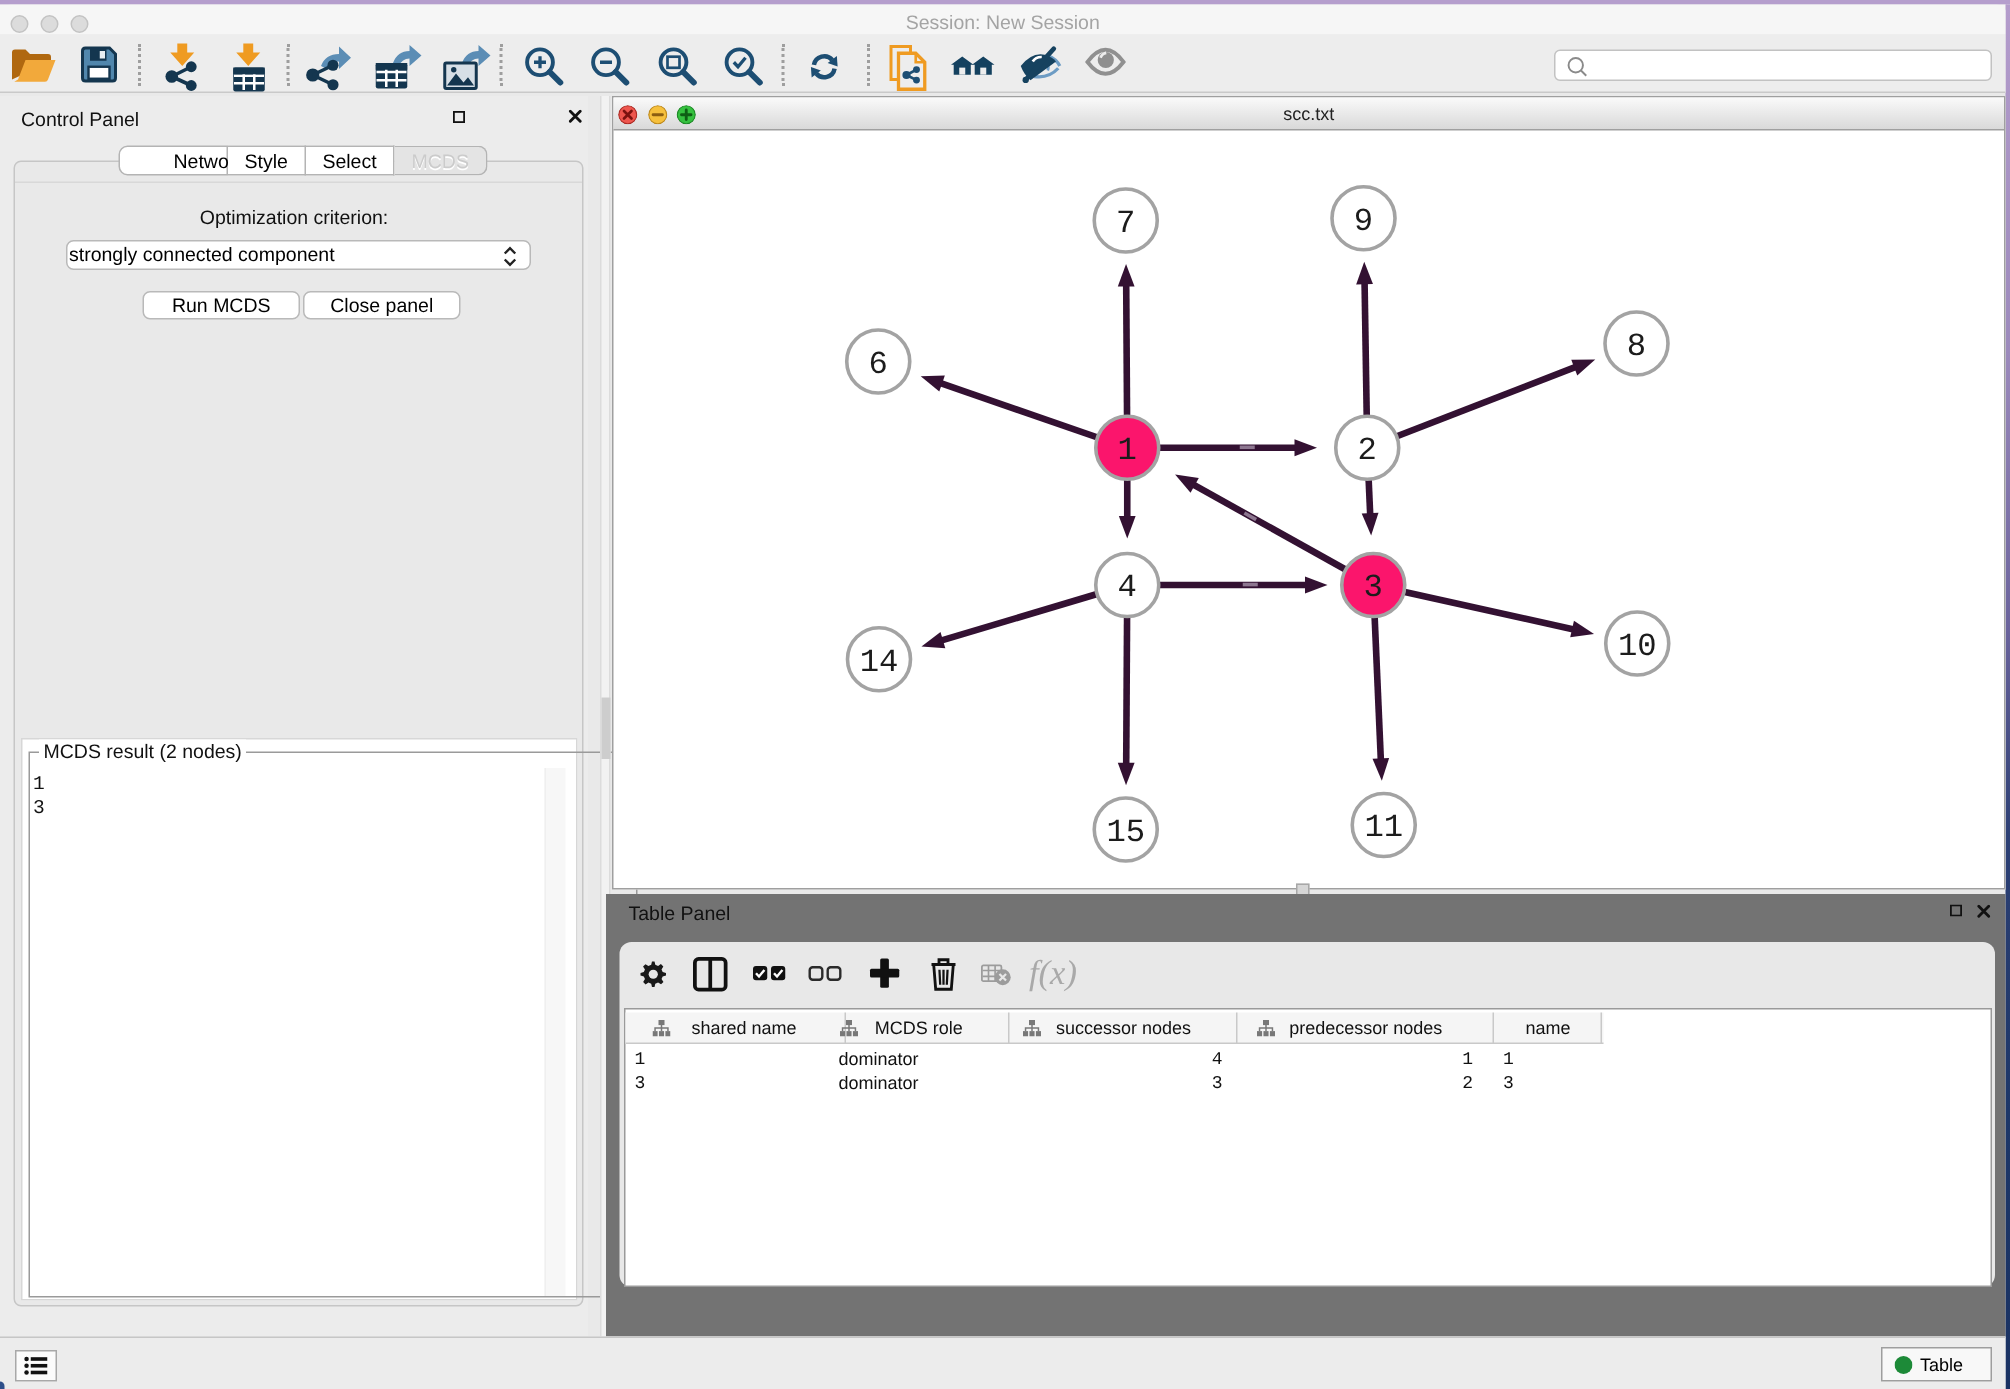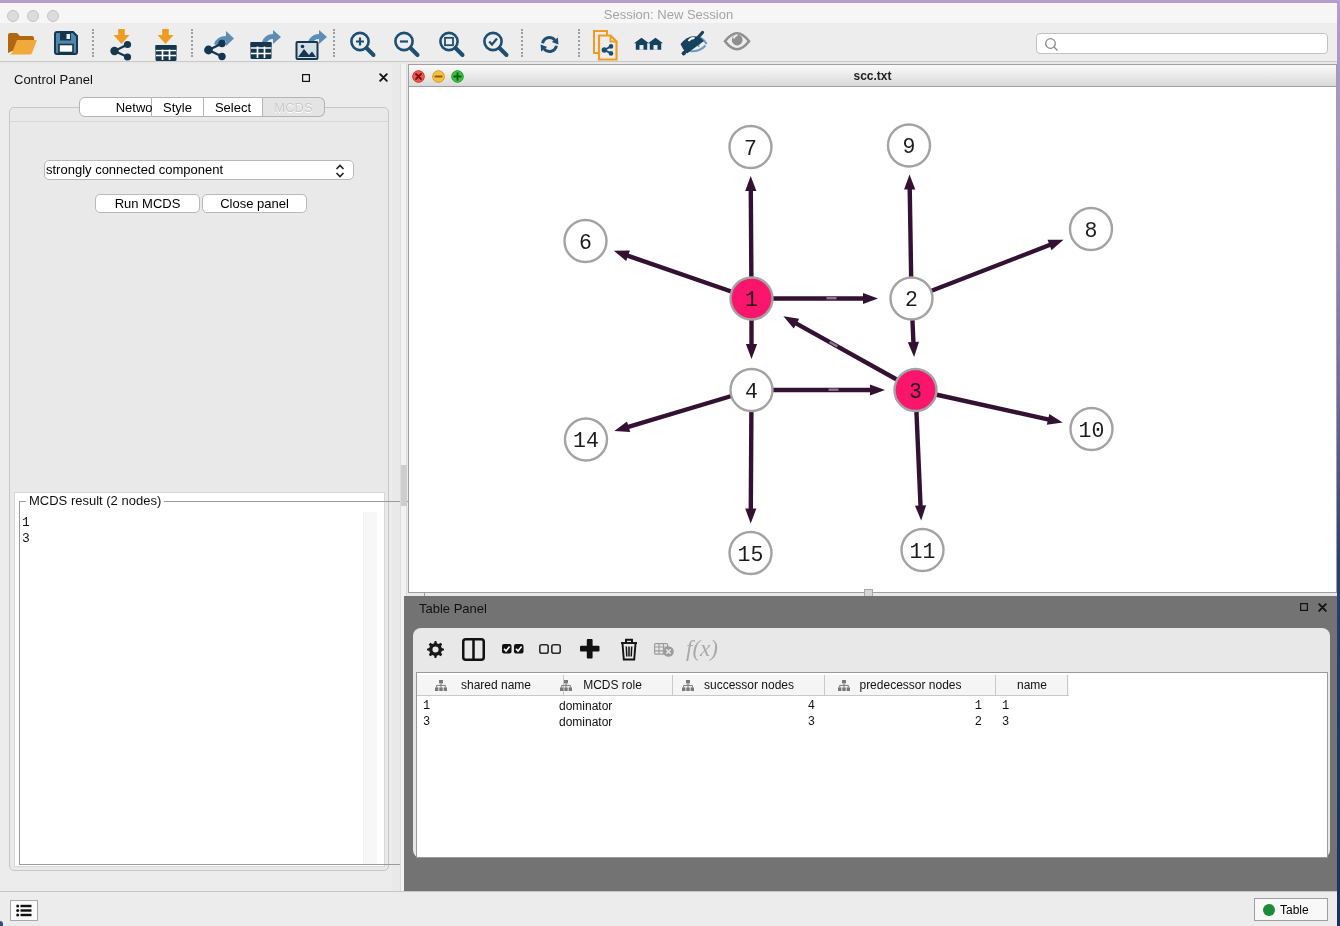--- a/index.html
+++ b/index.html
@@ -53,21 +53,21 @@
   
   #cp-sb { left:400px; top:64px; width:7px; height:827px; background:#f2f2f2;
       border-left:1px solid #dcdcdc; border-right:1px solid #dcdcdc; }
   #cp-sb-thumb { position:absolute; left:0px; top:401px; width:6px; height:41px; background:#cdcdcd; }
 
   
   #nw { left:408px; top:64px; width:929px; height:529px; background:#fff;
       border:1px solid #9f9f9f; }
   #nw-titlebar { position:absolute; left:0; top:0; width:927px; height:22px;
       background:linear-gradient(#fafafa,#d9d9d9); border-bottom:1px solid #9f9f9f; }
-  #nw-title { position:absolute; width:100%; text-align:center; top:4px; font-size:12px; font-weight:bold; color:#222; }
+  #nw-title { position:absolute; width:100%; text-align:center; top:4px; font-size:12px; font-weight:normal; color:#222; }
   .nwtl { position:absolute; top:5px; width:13px; height:13px; border-radius:50%; }
 
   
   #tp { left:404px; top:596px; width:933px; height:295px; background:#737373; }
   #tp-title { position:absolute; left:15px; top:5px; font-size:13px; color:#111; }
   #tp-toolbar { position:absolute; left:9px; top:32px; width:917px; height:230px; background:#e8e8e8; border-radius:8px; }
   #tp-box { position:absolute; left:12px; top:76px; width:912px; height:186px; background:#fff; border:1px solid #9a9a9a; }
   #tbl-header { position:absolute; left:0; top:2px; width:652px; height:21px; background:#f5f5f5;
       border-bottom:1px solid #c9c9c9; font-size:12px; color:#111; }
   .th { position:absolute; top:0; height:21px; border-right:1px solid #c9c9c9; text-align:center; line-height:21px; }
@@ -245,20 +245,21 @@
       <path d="M1.2 1.2 L7.8 7.8 M7.8 1.2 L1.2 7.8" stroke="#111" stroke-width="1.9" stroke-linecap="round"></path>
     </svg>
     <div id="cp-inner"></div>
     <div class="abs" style="left:10px;top:57px;width:378px;height:1px;background:#d8d8d8;"></div>
     <div class="tabrow" style="left:79px; top:33px;">
       <div class="tab first" style="width:73px">Network</div>
       <div class="tab" style="width:52px">Style</div>
       <div class="tab" style="width:59px">Select</div>
       <div class="tab last dis" style="width:62px">MCDS</div>
     </div>
+    <div id="opt-label">Optimization criterion:</div>
     <div id="combo">strongly connected component
       <svg width="10" height="14" viewBox="0 0 10 14">
         <path d="M1.5 5 L5 1.5 L8.5 5" fill="none" stroke="#222" stroke-width="1.6"></path>
         <path d="M1.5 9 L5 12.5 L8.5 9" fill="none" stroke="#222" stroke-width="1.6"></path>
       </svg>
     </div>
     <div class="btn" style="left:95px; width:105px;">Run MCDS</div>
     <div class="btn" style="left:202px; width:105px;">Close panel</div>
     <div id="mcds-white">
       <div id="mcds-fs">

